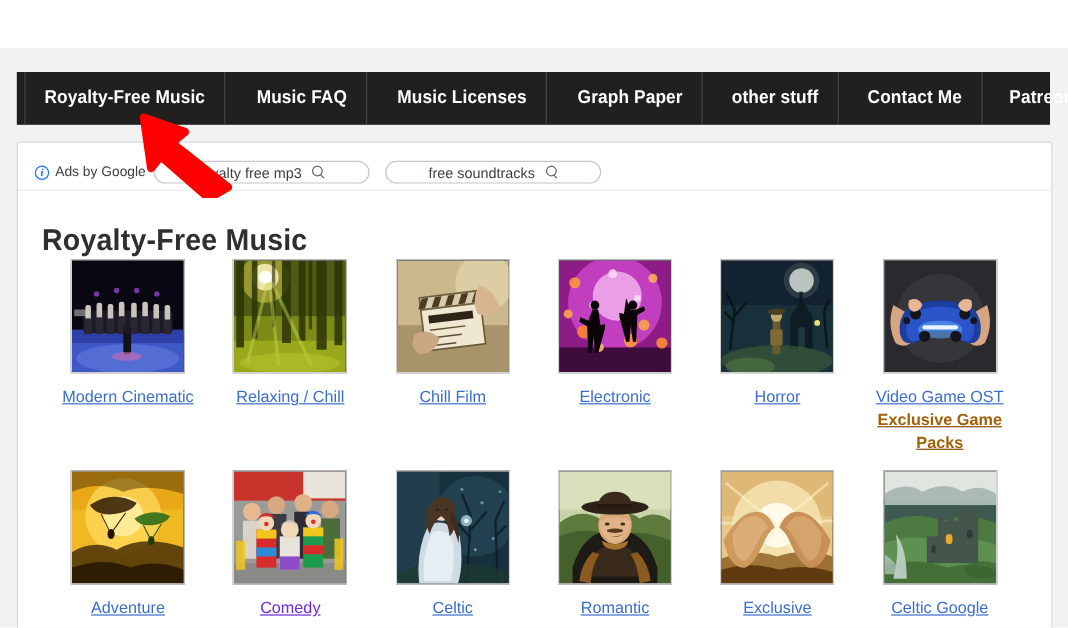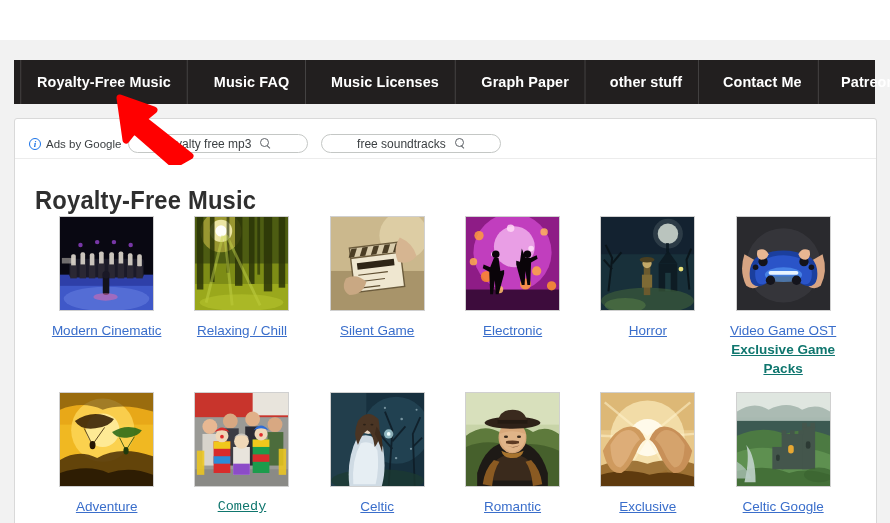--- a/index.html
+++ b/index.html
@@ -177,25 +177,25 @@
   .thumb svg { display: block; width: 100%; height: 100%; }
   .tile-label {
     margin-top: 11px;
     font-size: 13.5px;
     color: #3a6ecb;
     text-decoration: underline;
     text-align: center;
     line-height: 18px;
     cursor: pointer;
   }
-  .tile-label.visited { color: #0f766e; font-family: Liberation Mono, monospace; }
+  .tile-label.visited { color: #6d28d9; }
   .tile-sublabel {
     display: block;
     font-weight: bold;
-    color: #0f766e;
+    color: #a16207;
     text-decoration: underline;
     line-height: 19px;
   }
 
   
   .red-arrow {
     position: absolute;
     left: 110px; top: 50px;
     width: 95px; height: 75px;
     pointer-events: none;
@@ -337,21 +337,21 @@
                 <g stroke="#5e4e31" stroke-width="1.2">
                   <line x1="28" y1="60" x2="60" y2="60"></line>
                   <line x1="28" y1="67" x2="56" y2="67"></line>
                   <line x1="28" y1="74" x2="50" y2="74"></line>
                 </g>
               </g>
               <path d="M74 22 q14 6 18 20 q-8 10 -20 6 q-6 -14 2 -26z" fill="#d6b591"></path>
               <path d="M16 66 q12 -6 22 4 q-4 14 -18 14 q-10 -6 -4 -18z" fill="#c9a883"></path>
             </svg>
           </div>
-          <div class="tile-label">Silent Game</div>
+          <div class="tile-label">Chill Film</div>
         </div>
 
         <div class="tile">
           <div class="thumb">
             <svg viewBox="0 0 100 100" preserveAspectRatio="none">
               <rect width="100" height="100" fill="#8e1c86"></rect>
               <circle cx="50" cy="38" r="42" fill="#d24ad0" opacity="0.75"></circle>
               <circle cx="52" cy="32" r="22" fill="#f2b7ef" opacity="0.8"></circle>
               <rect y="78" width="100" height="22" fill="#3d0c3c"></rect>
               <g opacity="0.85">

